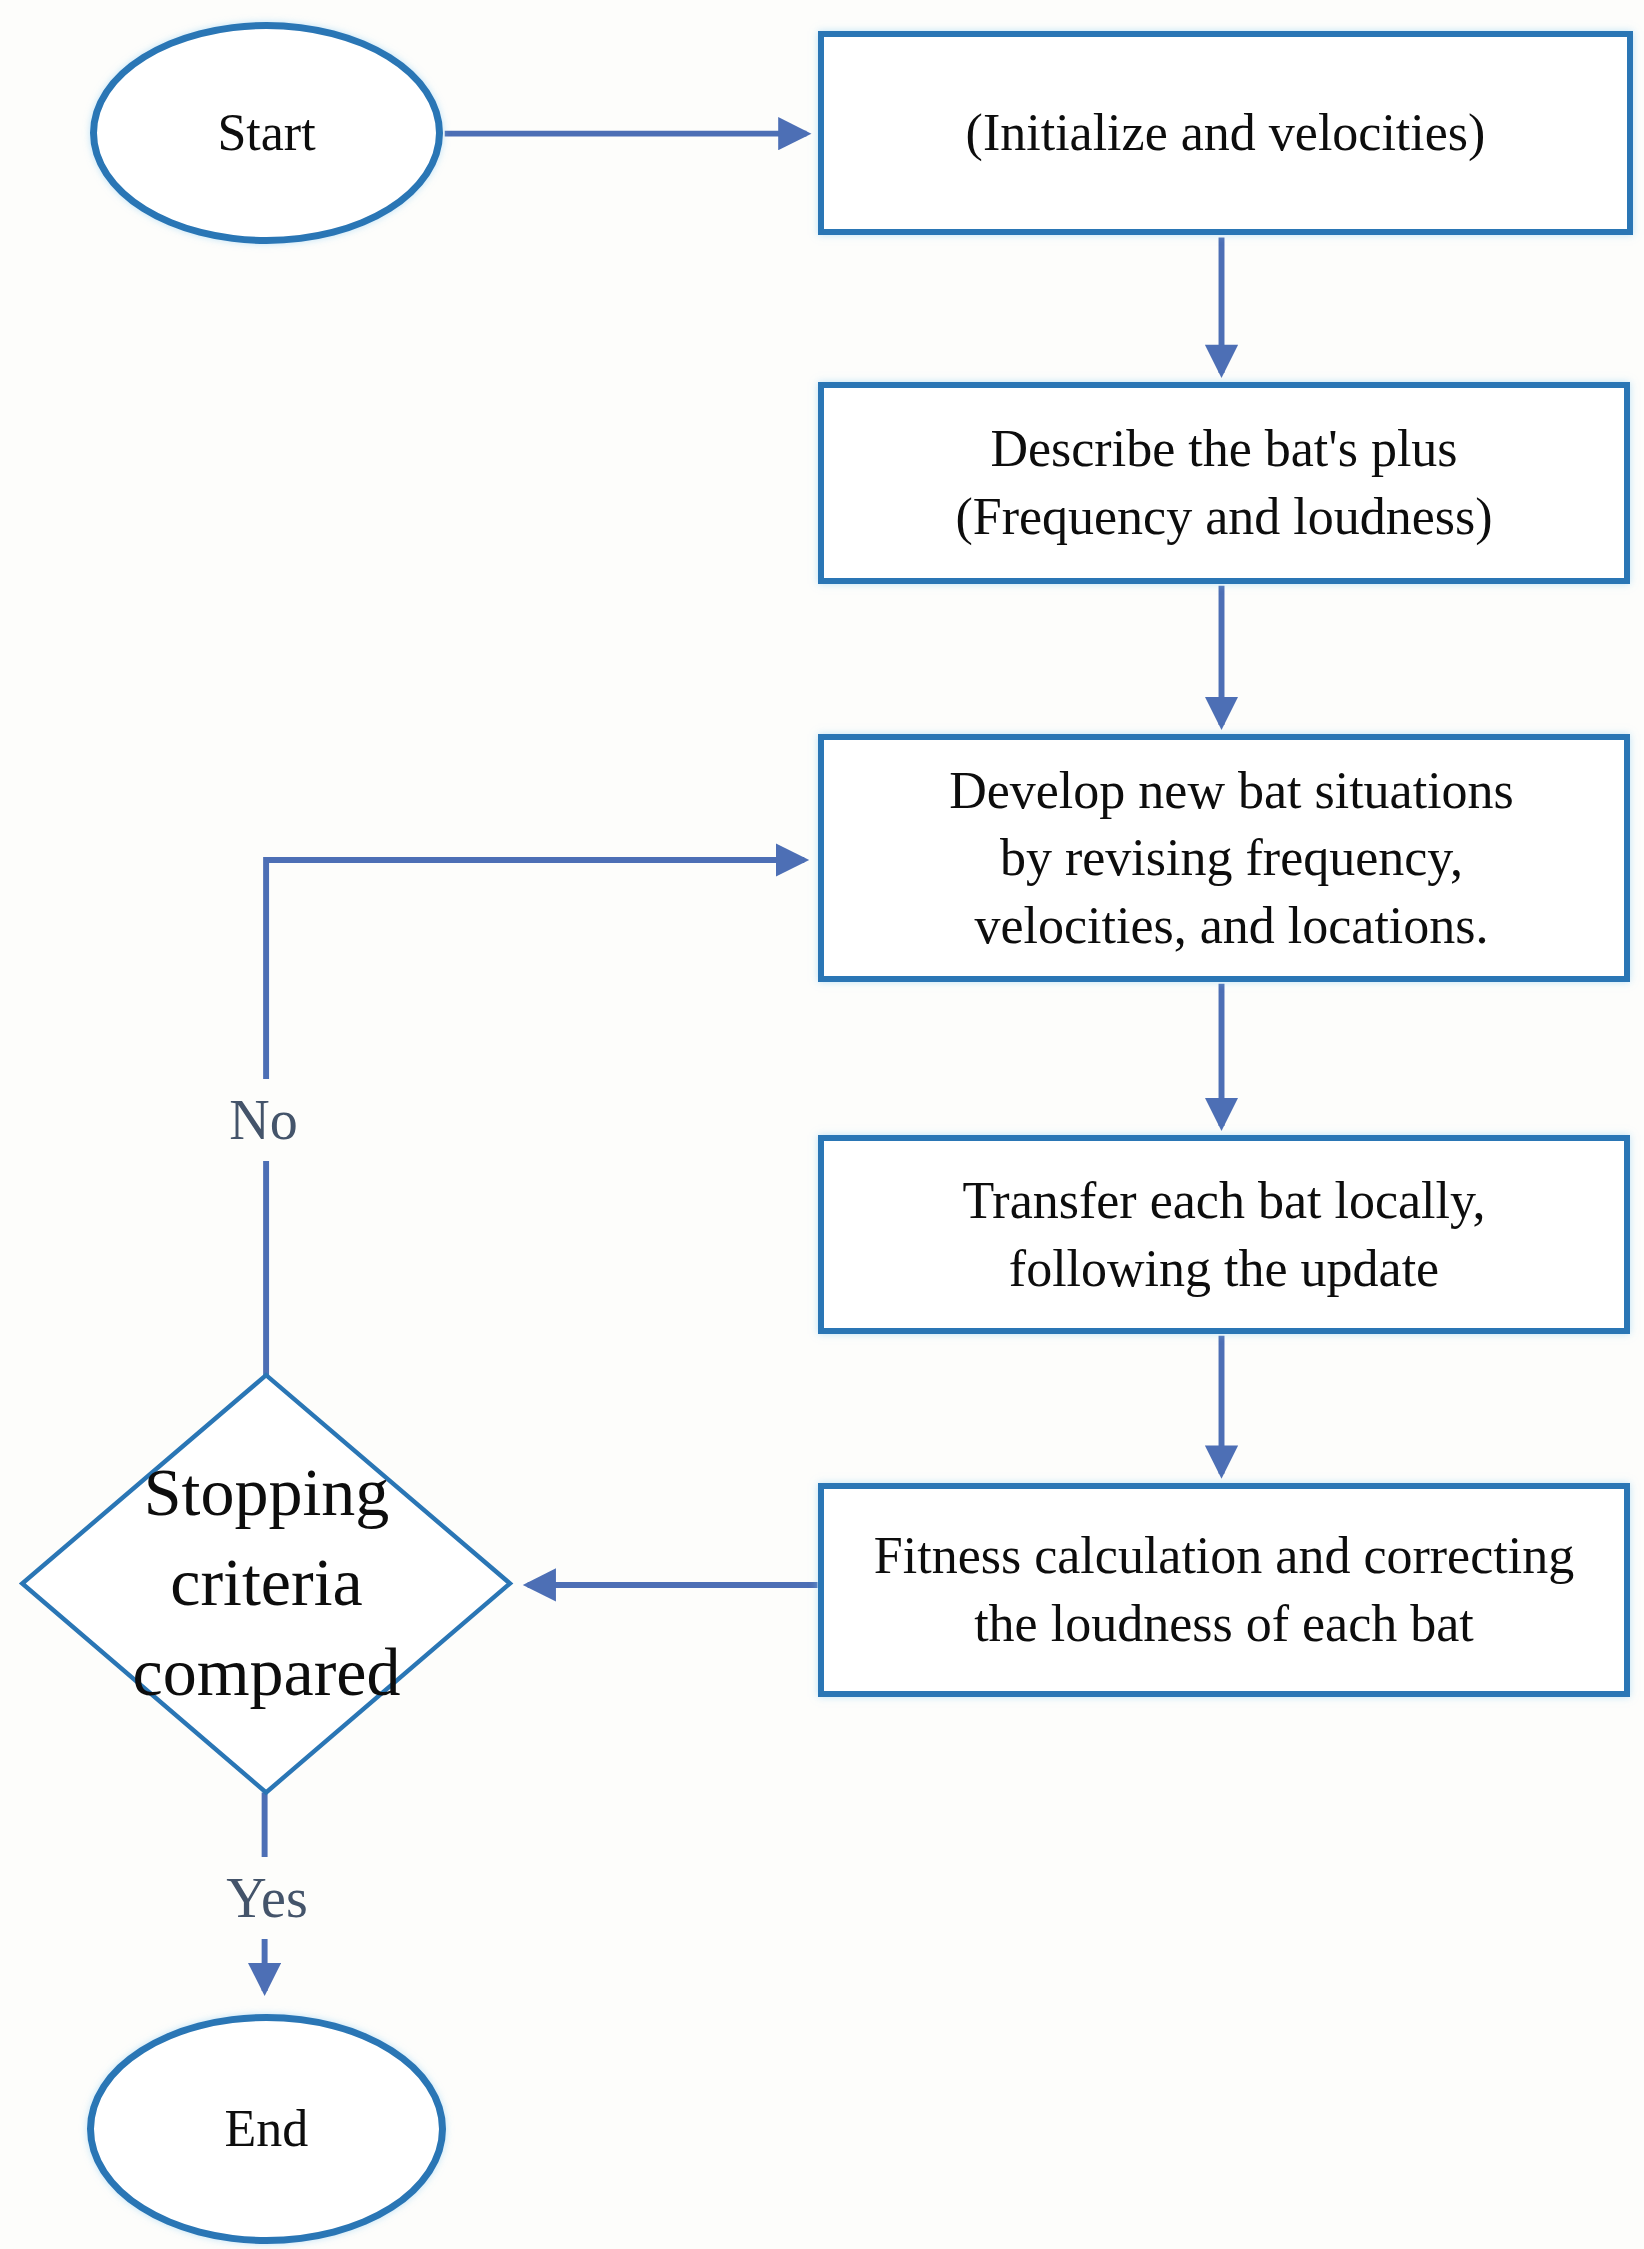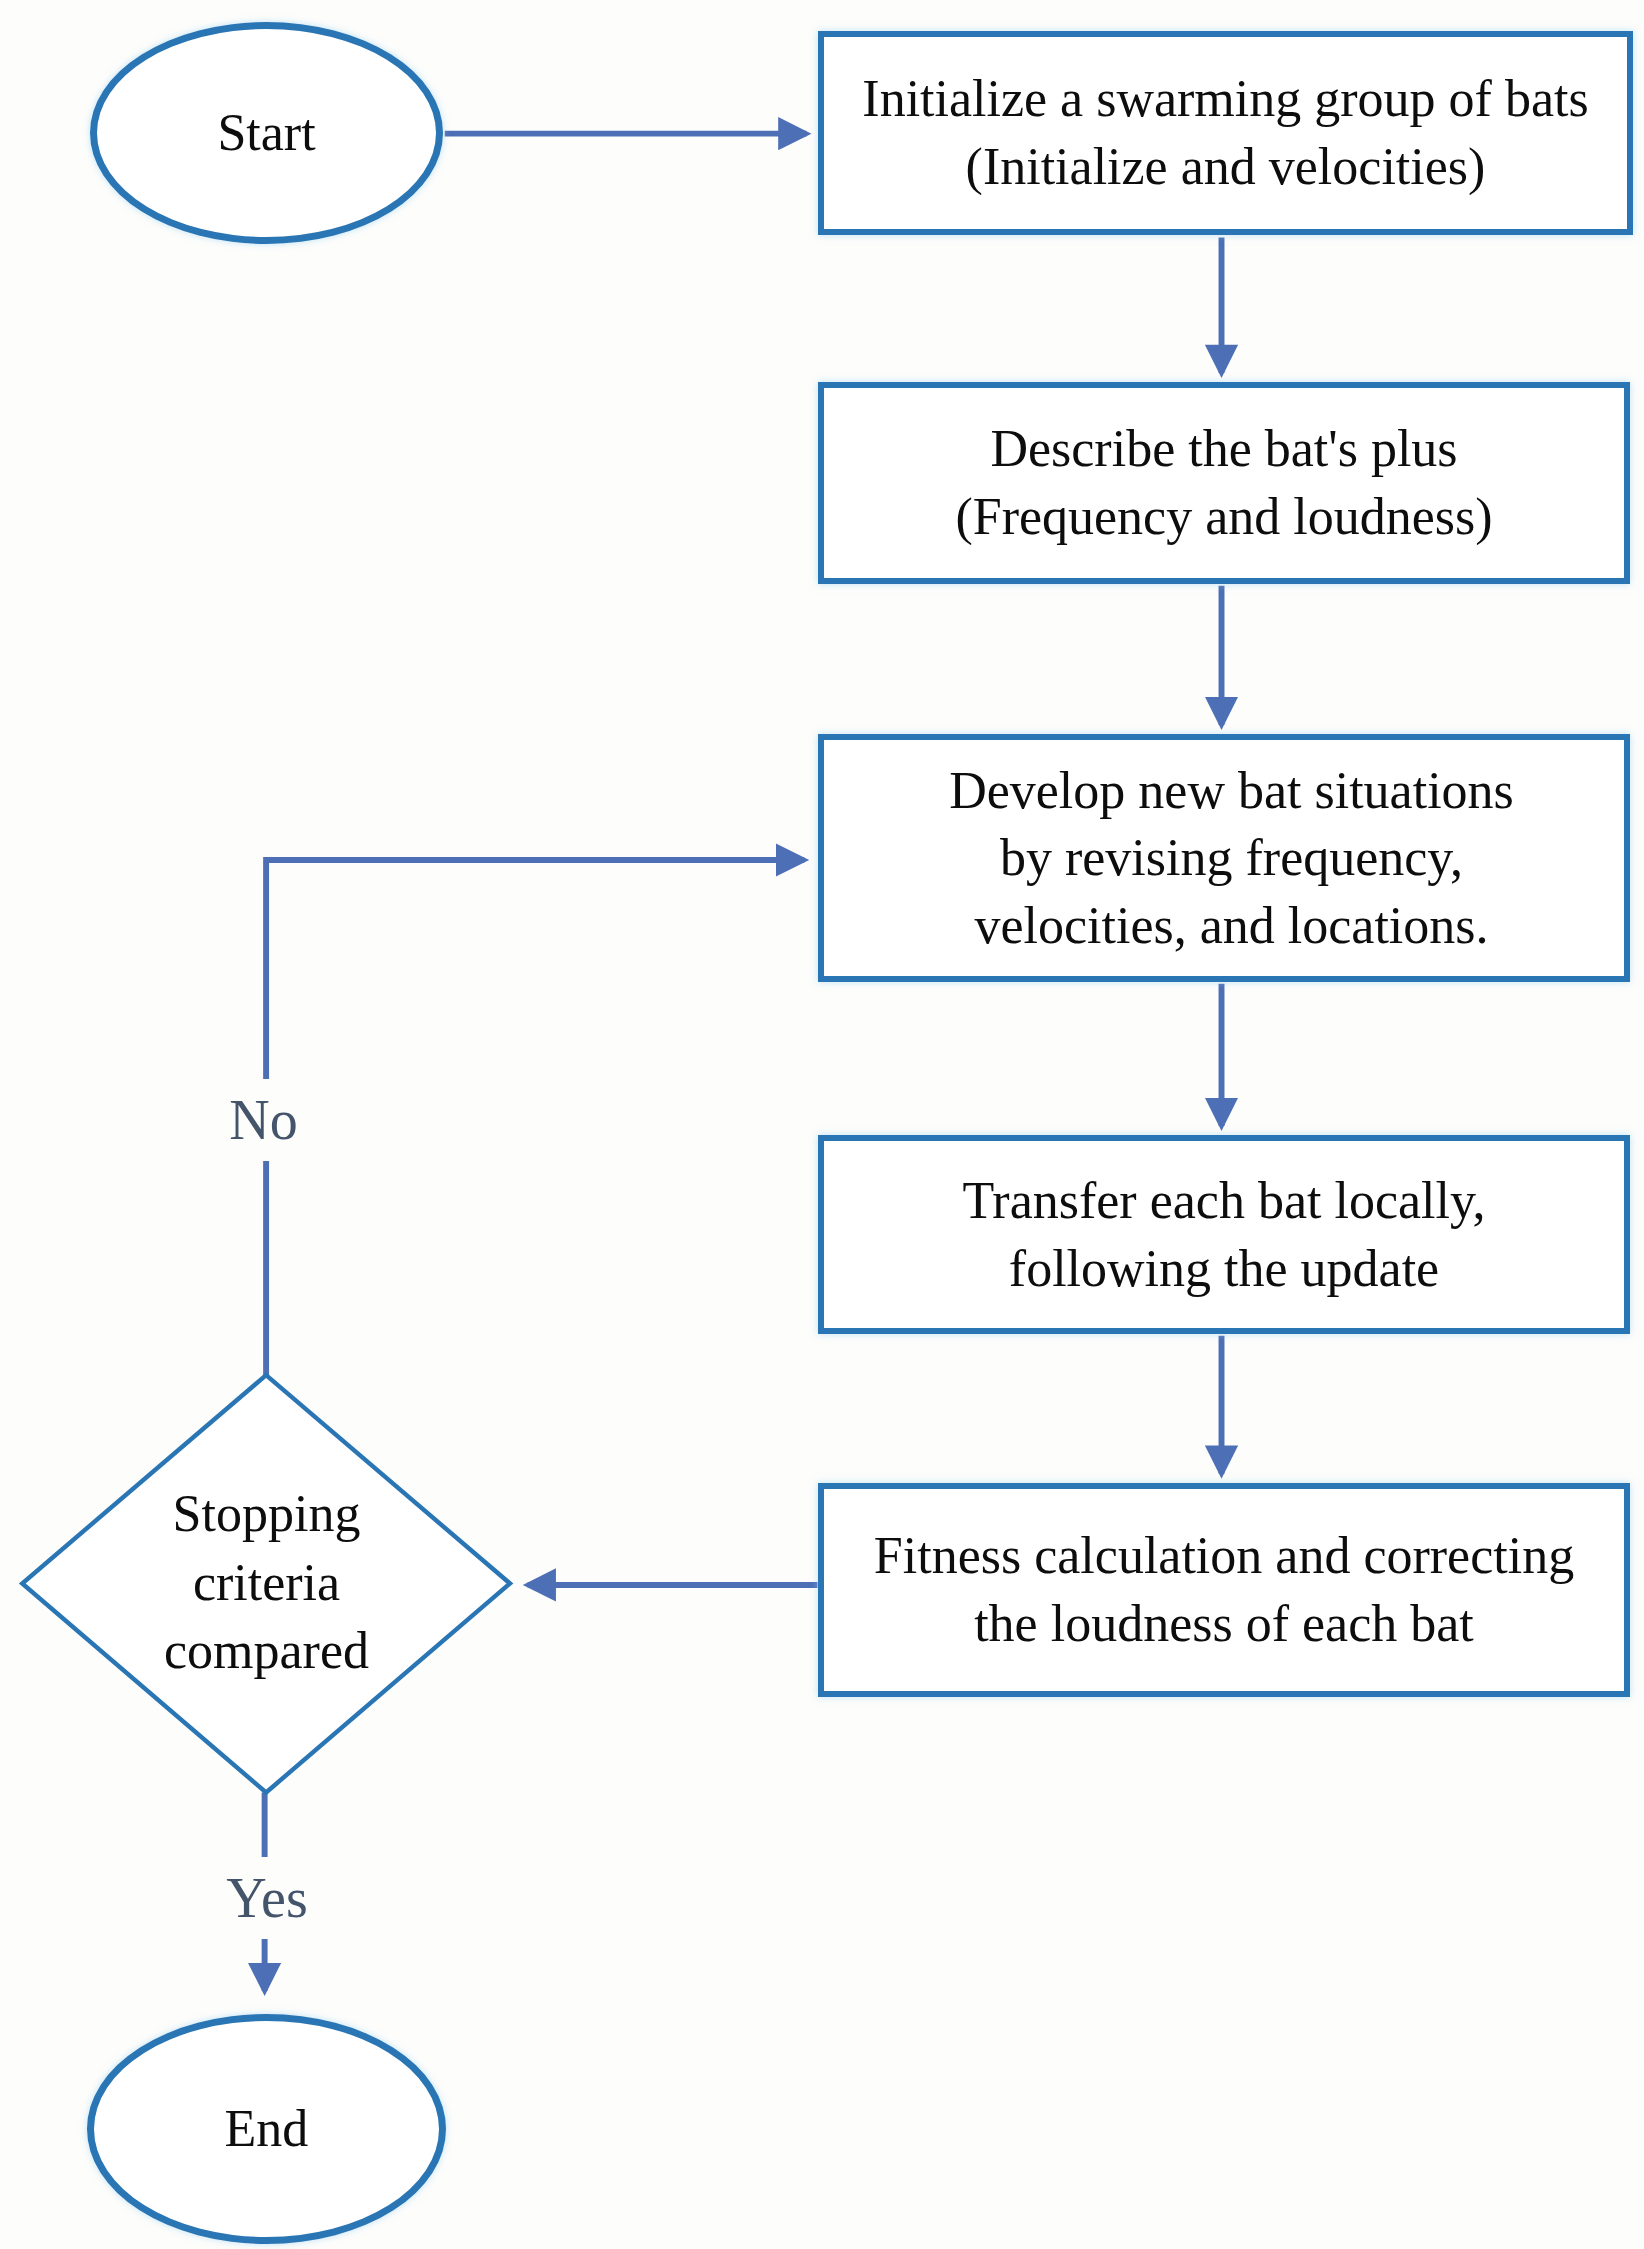--- a/index.html
+++ b/index.html
@@ -37,21 +37,21 @@
     z-index:2;
   }
   .terminator{border-radius:50%;border-width:7.4px;}
   .process{}
   .node .line{display:block;}
 
   .diamond-text{
     position:absolute;
     display:flex;flex-direction:column;align-items:center;justify-content:center;
     text-align:center;background:transparent;border:none;box-shadow:none;
-    font-size:52px;line-height:1.32;
+    font-size:68px;line-height:1.32;
     z-index:3;
   }
   .branch-label{
     position:absolute;
     display:flex;align-items:center;justify-content:center;
     background:var(--page-bg);
     color:var(--label-text);
     font-size:56px;
     z-index:4;
   }
@@ -79,21 +79,20 @@
 
     <polygon class="diamond-shape" points="359,1855 688,2136 359,2418 30,2136"></polygon>
   </svg>
 
   <div class="node terminator" style="left:90px;top:22px;width:353px;height:222px;">
     <span>Start</span>
   </div>
 
   <div class="node process" style="left:818px;top:31px;width:815px;height:204px;">
     <span>
-      <span class="line">Initialize a swarming group of bats</span>
       <span class="line">(Initialize and velocities)</span>
     </span>
   </div>
 
   <div class="node process" style="left:818px;top:382px;width:812px;height:202px;">
     <span>
       <span class="line">Describe the bat's plus</span>
       <span class="line">(Frequency and loudness)</span>
     </span>
   </div>

